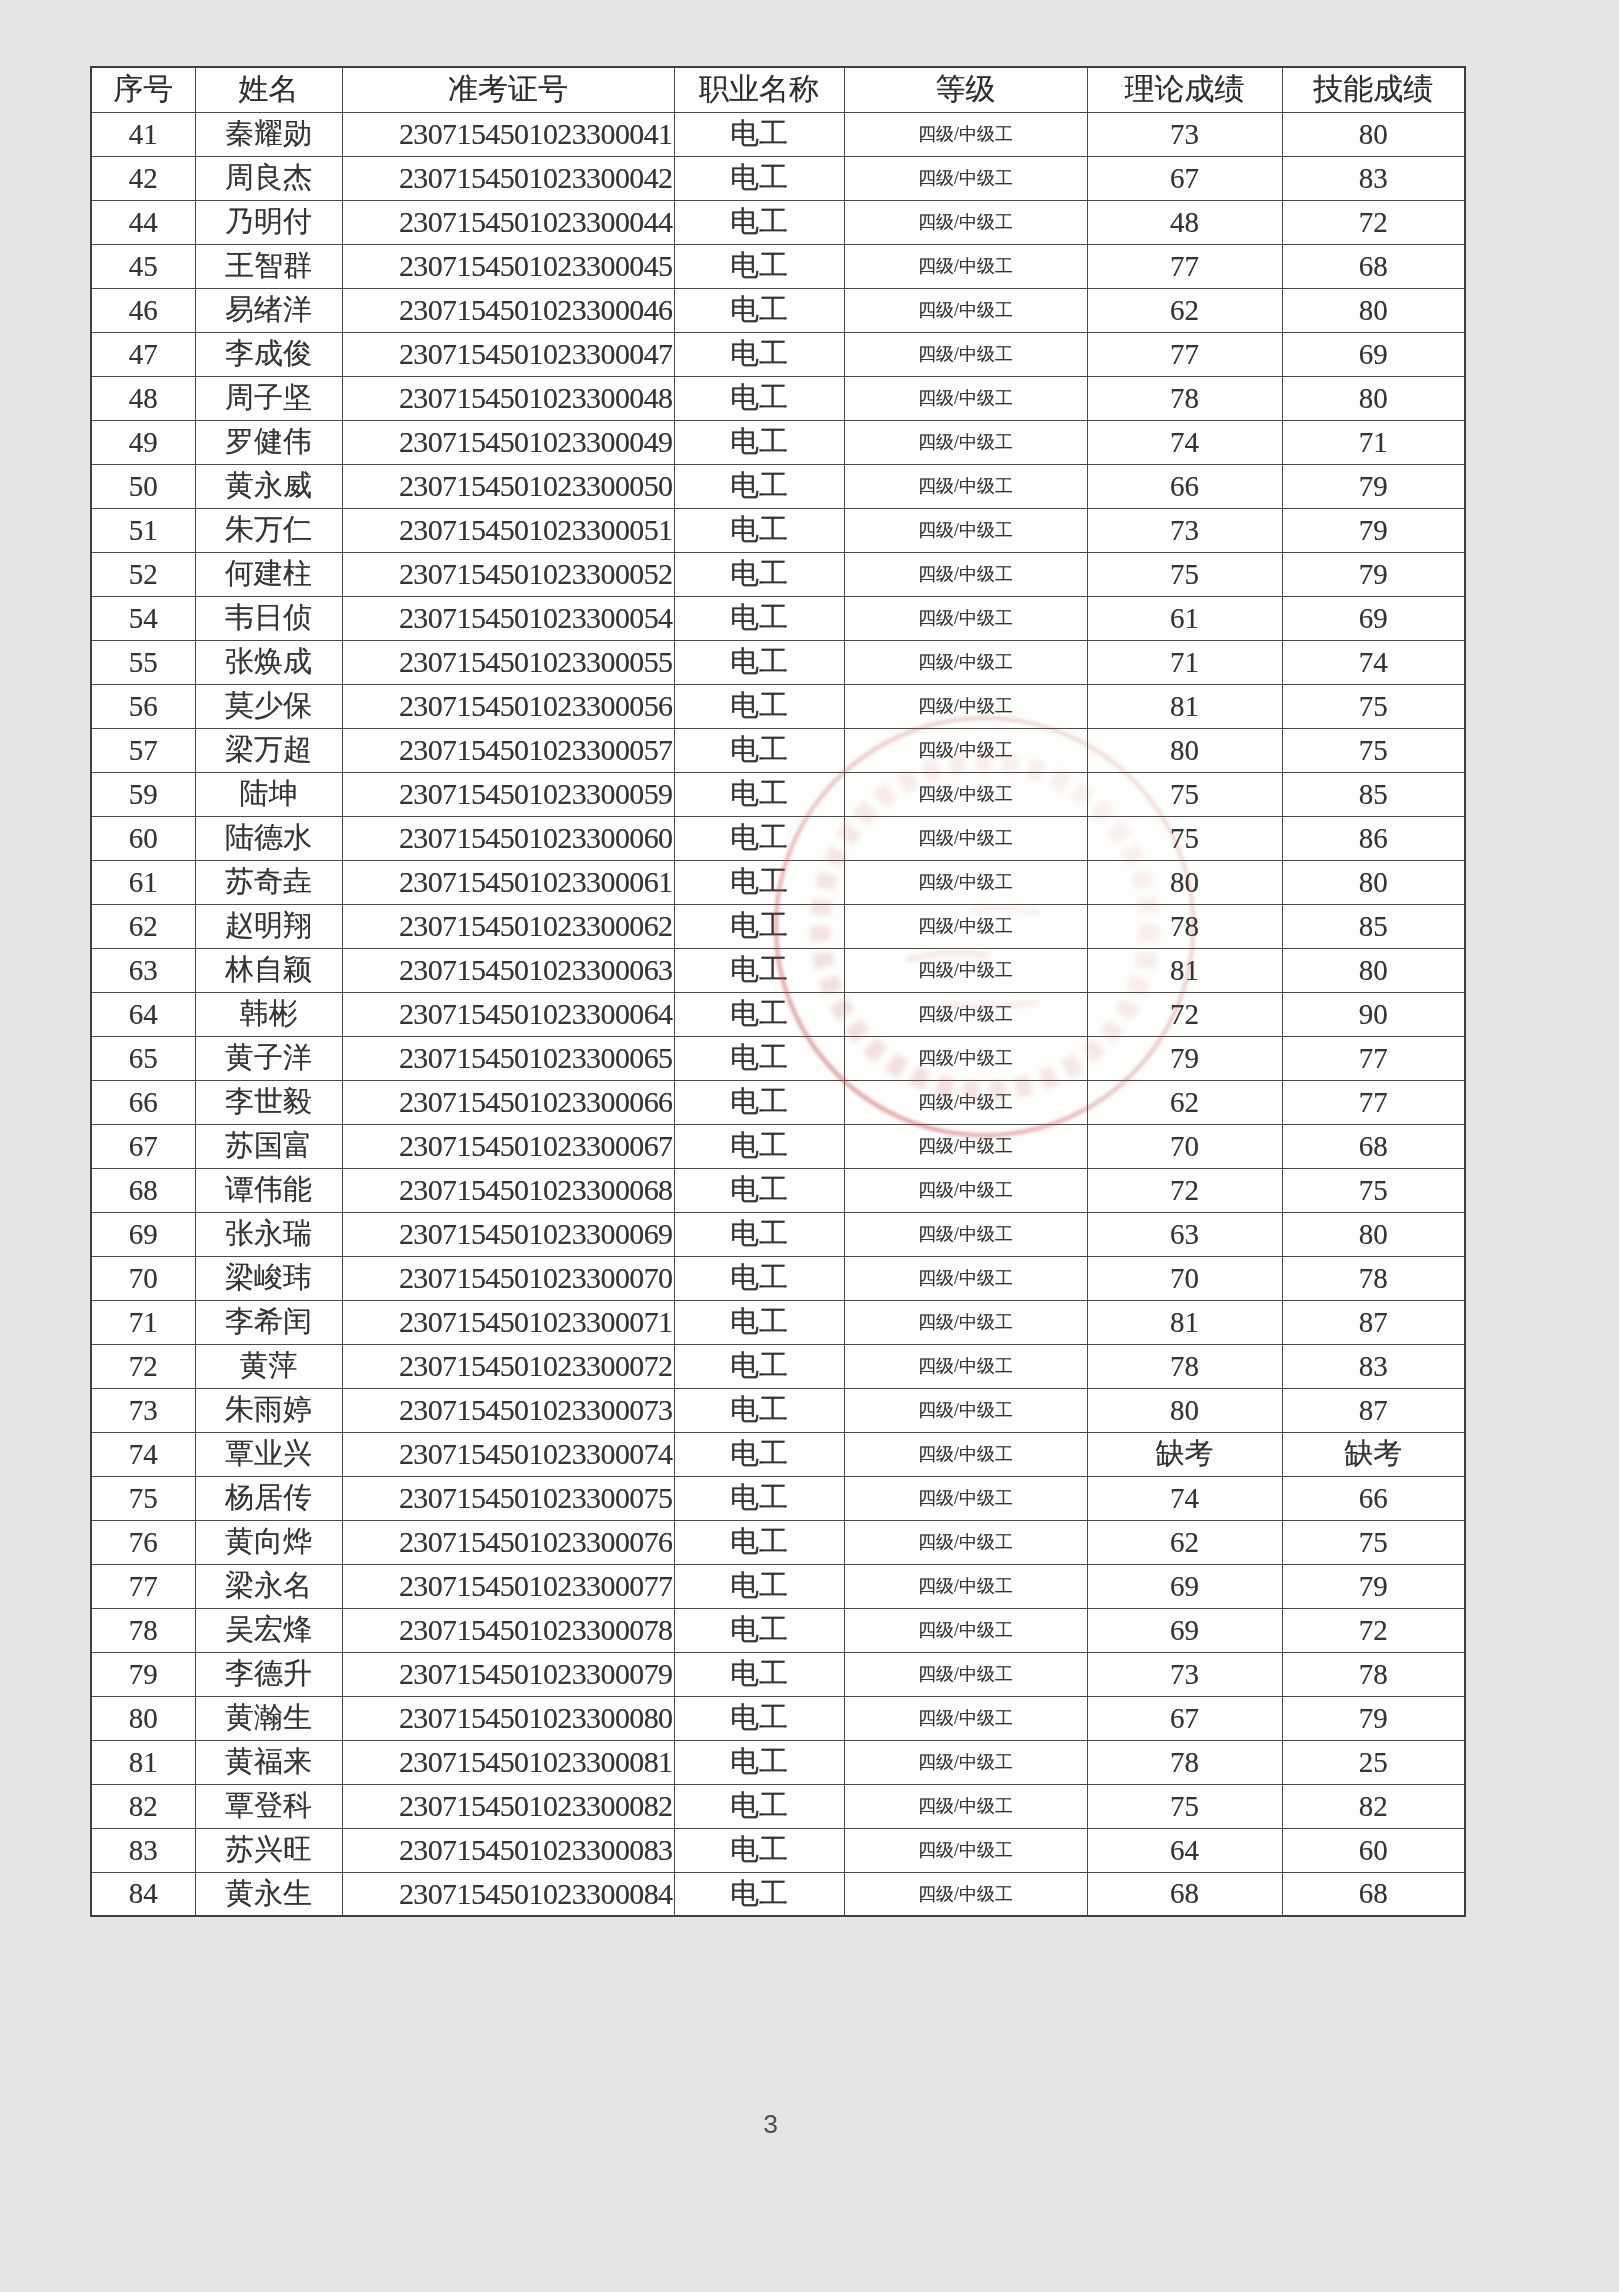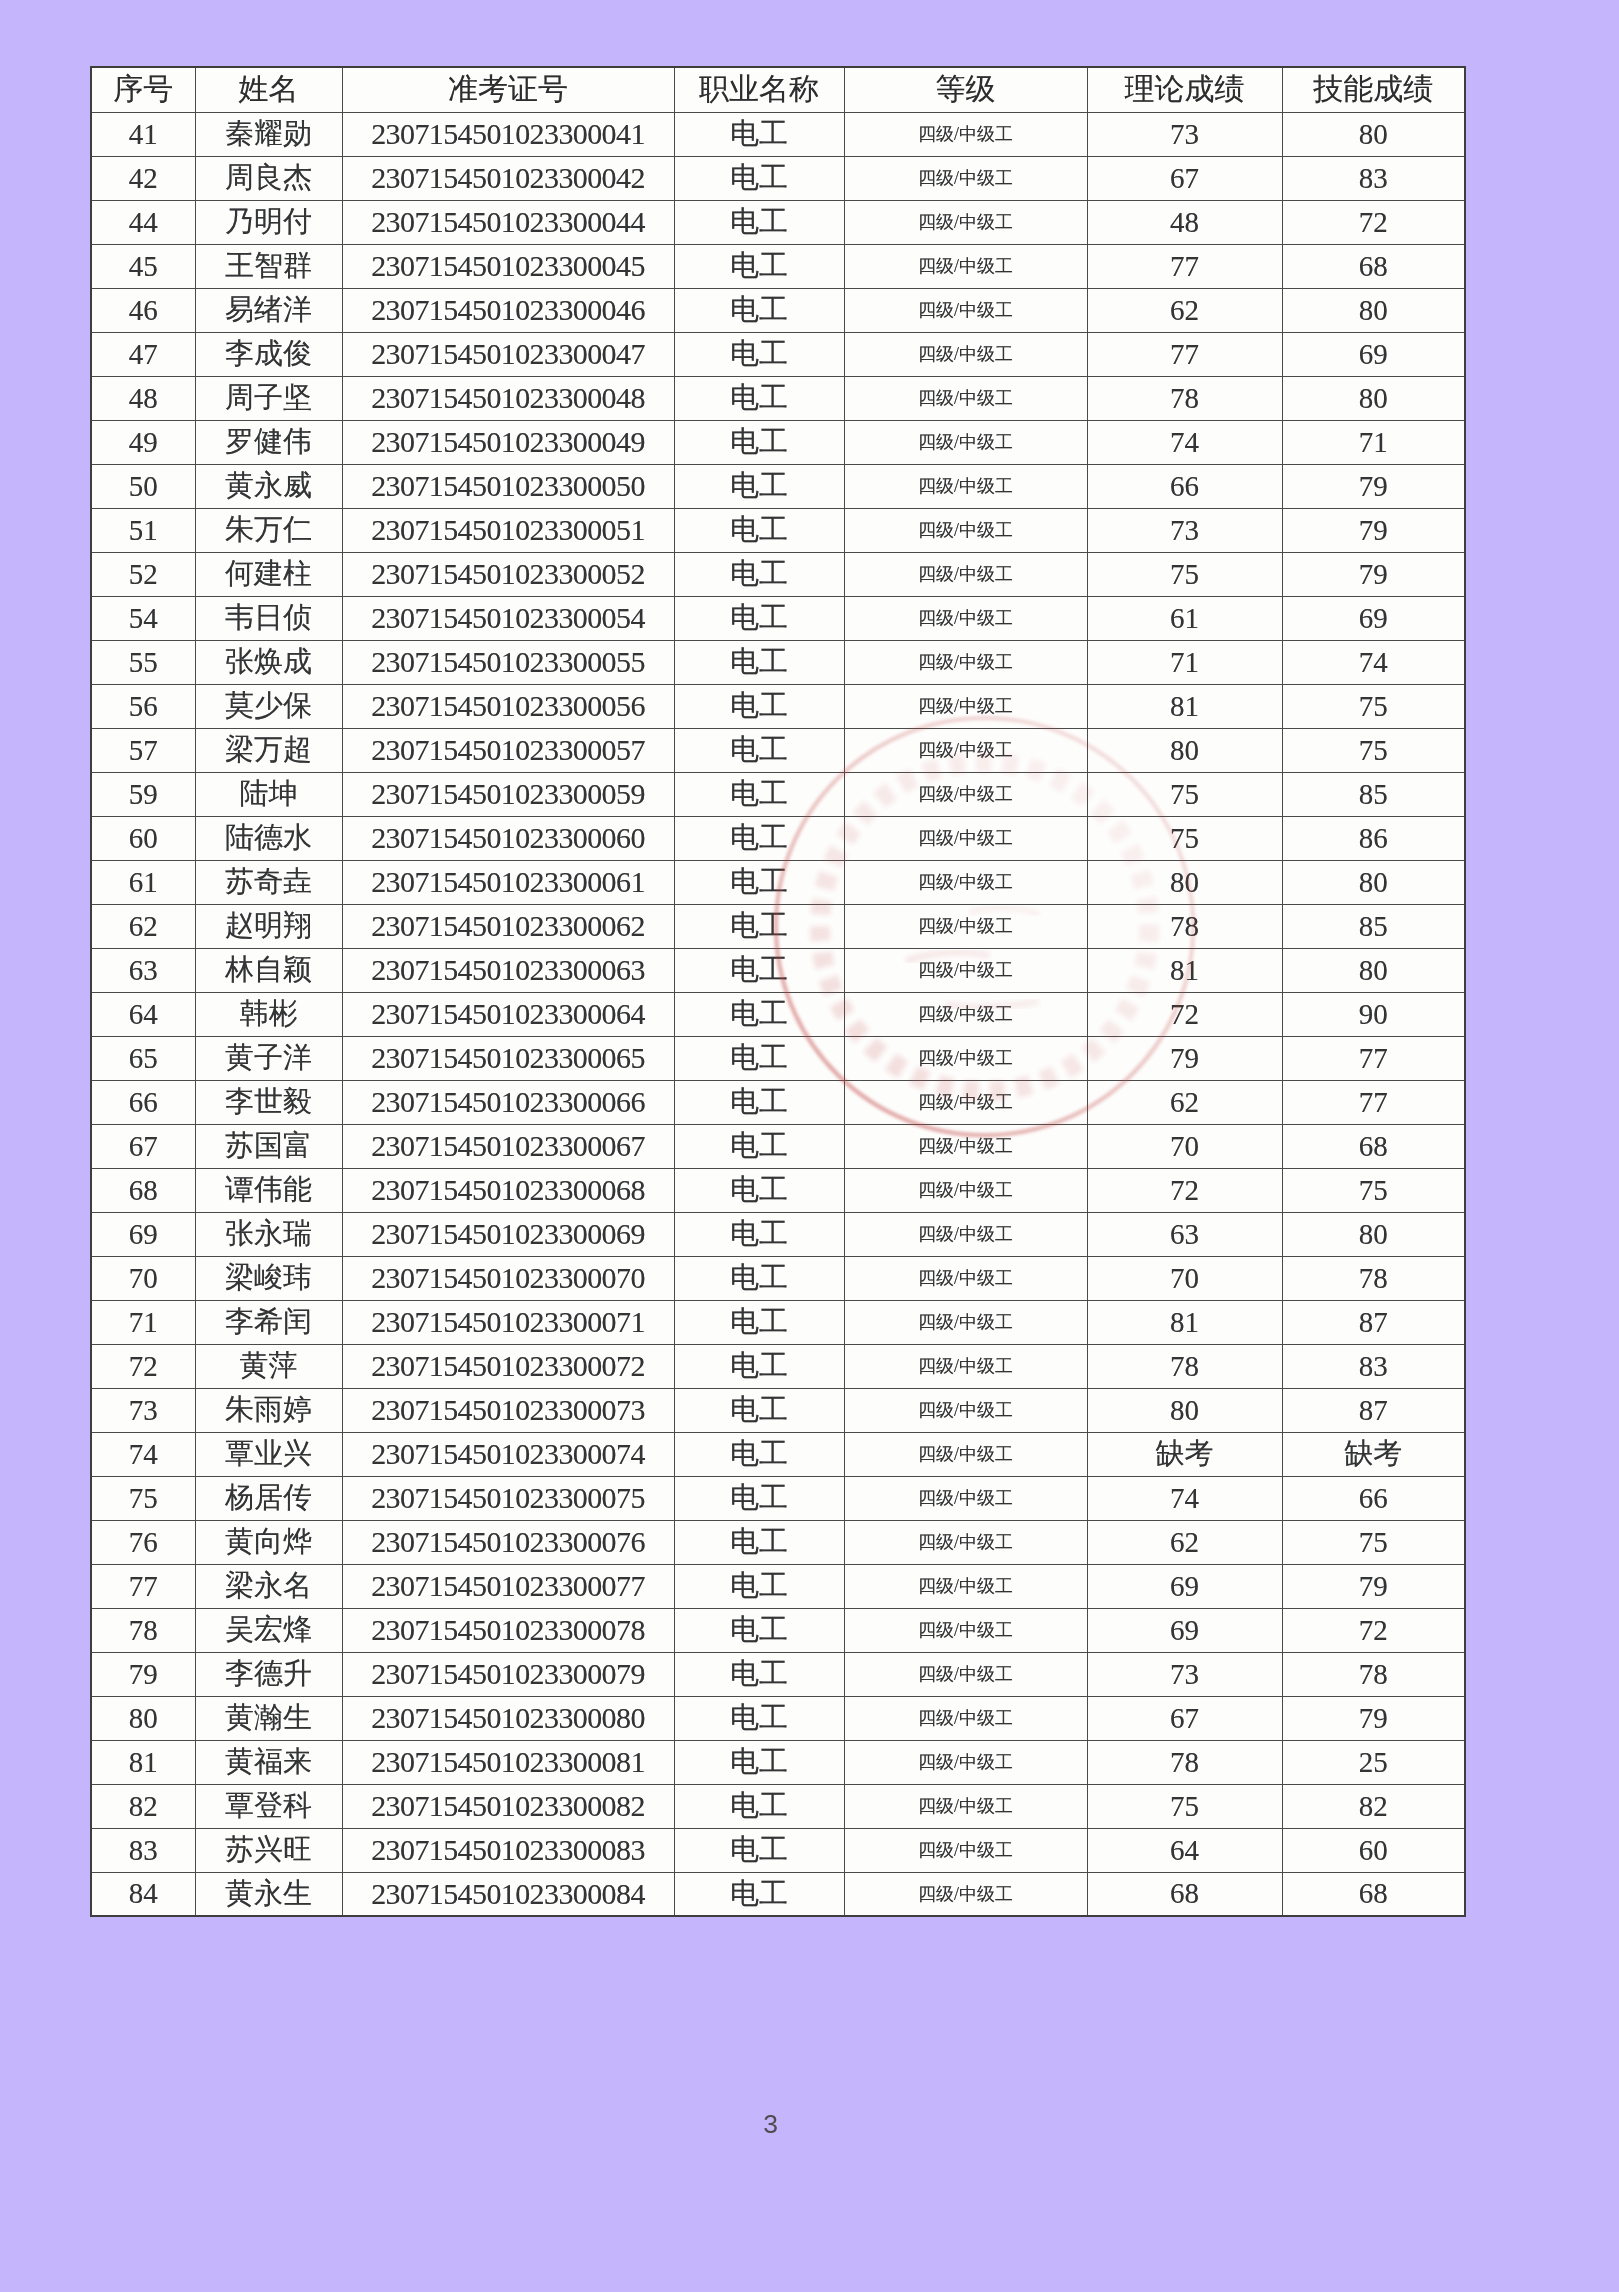--- a/index.html
+++ b/index.html
@@ -4,40 +4,40 @@
 <style>
   html,body{margin:0;padding:0;}
   body{
     width:1619px;height:2293px;
     background:#ffffff;
     font-family:"Liberation Serif","DejaVu Serif",serif;
     color:#333;
   }
   .page{
     position:relative;width:1619px;height:2293px;
-    background:#c4b5fd;overflow:hidden;
+    background:#e5e5e5;overflow:hidden;
   }
   table.scores{
     position:absolute;left:90px;top:66px;width:1374px;
     border-collapse:collapse;table-layout:fixed;
     background:#fdfdfc;
   }
   .scores th,.scores td{
     border:1.8px solid #4a4a4a;
     text-align:center;vertical-align:middle;
     font-weight:normal;white-space:nowrap;overflow:hidden;
     color:#333436;
     text-shadow:0 0 0.5px rgba(70,70,70,.55);
   }
   .scores{border:2.5px solid #3e3e3e;}
   .scores thead tr{height:45px;}
   .scores tbody tr{height:44px;}
   .scores th{font-size:30px;color:#2d2d2f;}
   .scores td{font-size:29px;}
-  .scores td.cell-exam-id{font-size:30px;letter-spacing:-0.6px;}
+  .scores td.cell-exam-id{font-size:30px;letter-spacing:-0.6px;text-align:right;}
   .scores td.cell-level{font-size:18px;}
   .scores td.cell-seq{font-size:29px;margin-top:19px;}
   .pageno{
     position:absolute;left:741px;top:2109px;width:59px;
     text-align:center;font-size:26.5px;color:#4e4e4e;
     font-family:"Liberation Sans","DejaVu Sans",sans-serif;
   }
   .stamp{
     position:absolute;left:725px;top:667px;width:529px;height:529px;
     pointer-events:none;opacity:.85;

